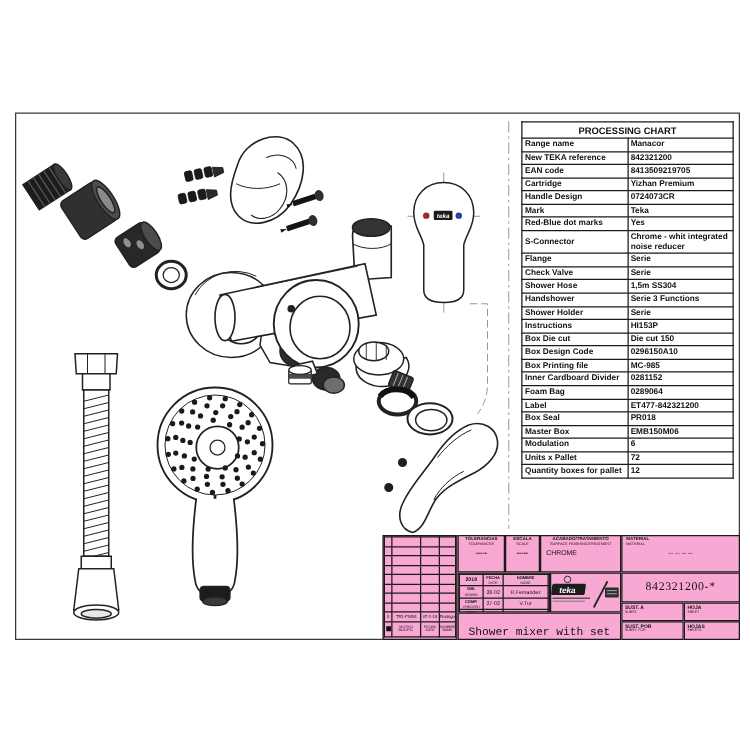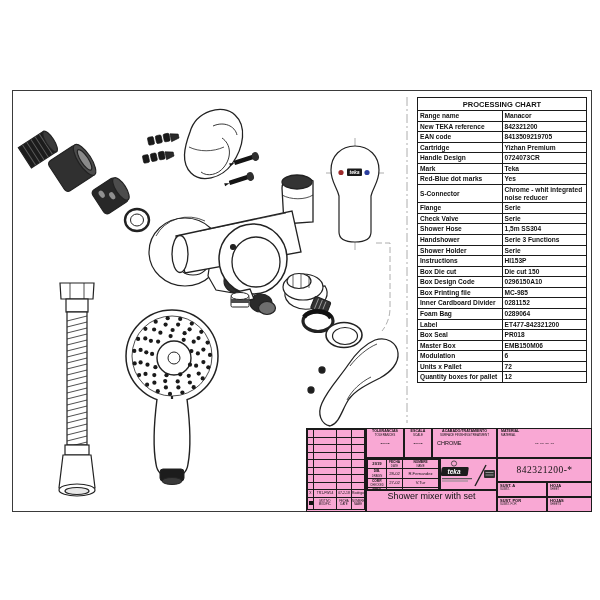--- a/index.html
+++ b/index.html
@@ -14,21 +14,21 @@
   .pc th{border:1px solid #1a1a1a;font-size:7.5px;font-weight:bold;text-align:center;padding:1.5px 0;color:#111;}
   .pc td{border:1px solid #1a1a1a;font-size:6.6px;font-weight:bold;color:#111;padding:1px 2px;line-height:1.15;vertical-align:middle;height:9px;}
   .pc td.lab{width:82px;}
 
   
   .tb-cell{position:absolute;border:1px solid #1a1a1a;color:#111;background:#f9a8d4;}
   .bil{font-size:3.6px;font-weight:bold;text-align:center;line-height:1.1;padding-top:1px;}
   .bil .en{font-size:3px;font-weight:normal;}
   .val{font-size:5.5px;text-align:center;margin-top:2px;font-weight:bold;}
   .ref{font-family:"Liberation Serif",serif;font-size:9.5px;letter-spacing:.5px;display:flex;align-items:center;justify-content:center;}
-  .ttl{font-family:Liberation Sans, sans-serif;font-size:9px;display:flex;align-items:flex-start;justify-content:center;}
+  .ttl{font-family:Liberation Mono, monospace;font-size:9px;display:flex;align-items:flex-end;justify-content:center;}
   .rev table{border-collapse:collapse;width:100%;table-layout:fixed;}
   .rev td{border:1px solid #1a1a1a;height:7.5px;font-size:3.4px;line-height:1;padding:0;text-align:center;color:#111;overflow:hidden;}
   .apr table{border-collapse:collapse;width:100%;table-layout:fixed;}
   .apr td{border:1px solid #1a1a1a;font-size:4.2px;line-height:1;height:7px;padding:0;text-align:center;color:#111;overflow:hidden;}
   .apr .rl{font-size:3.2px;font-weight:bold;}
   .sub{font-size:2.8px;color:#222;}
   .mini{font-size:4px;font-weight:bold;padding:1px 0 0 2px;line-height:1.1;}
   .mini .sub{display:block;font-weight:normal;}
   .sq{width:4px;height:4px;background:#111;margin:0 auto;}
 </style>

